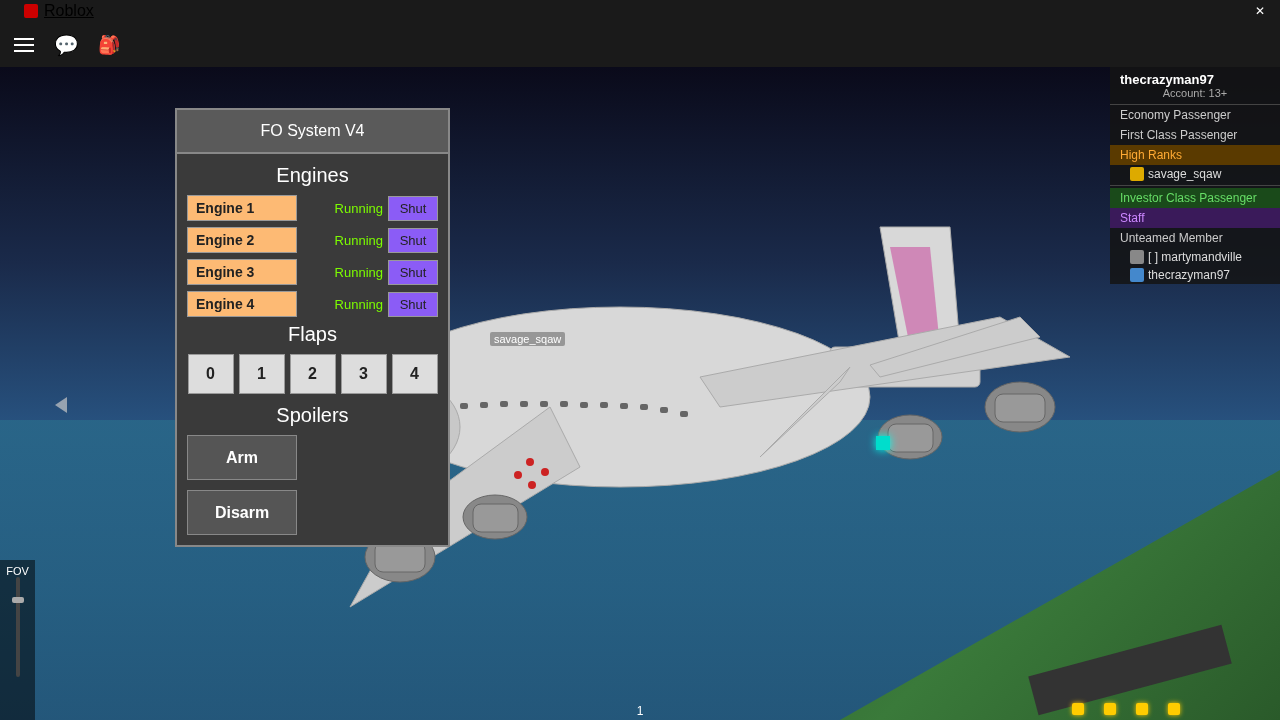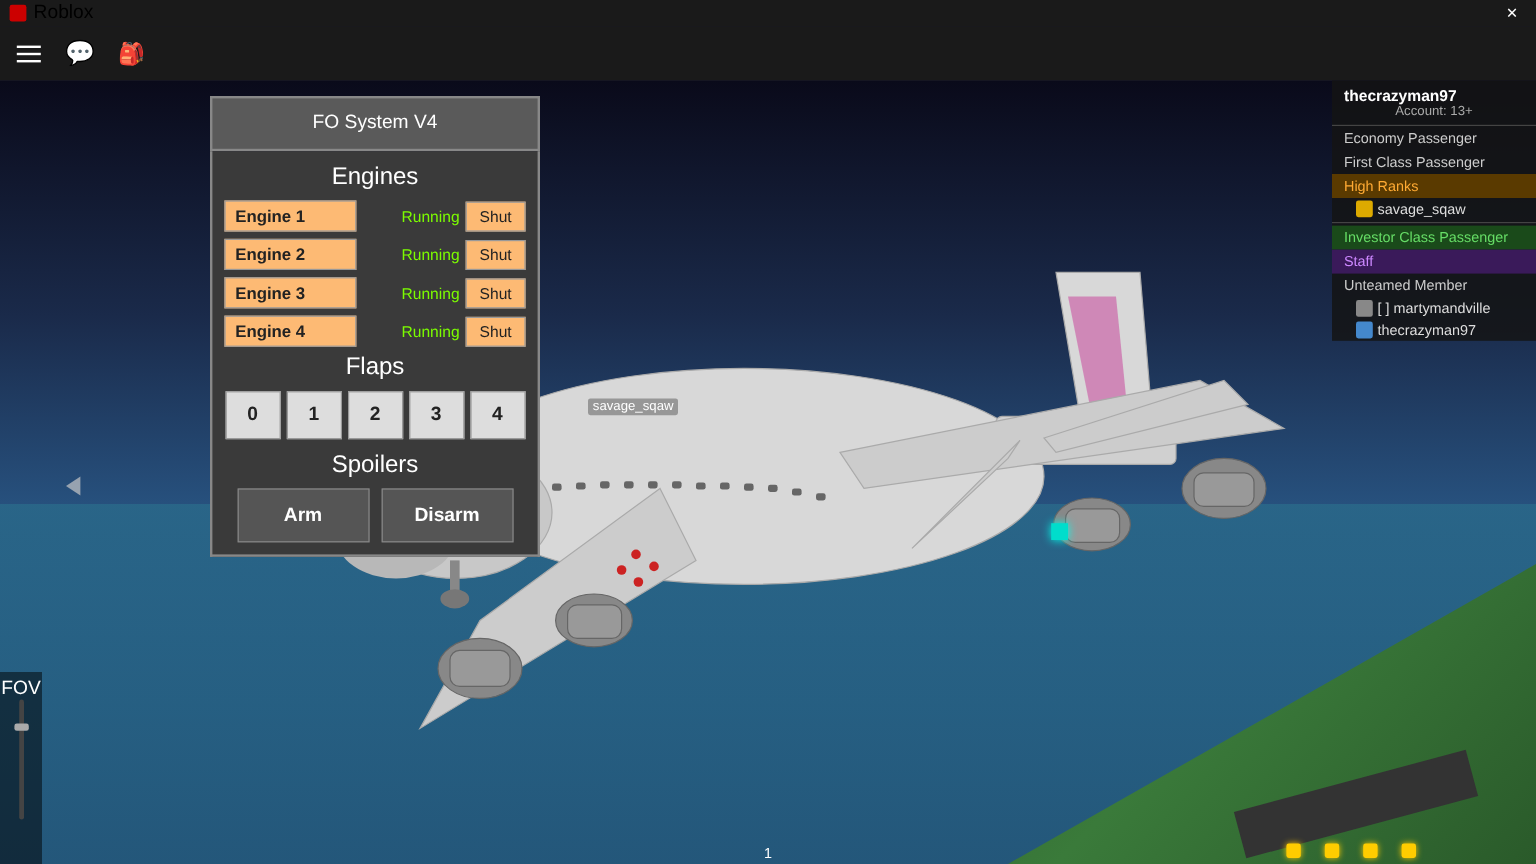--- a/index.html
+++ b/index.html
@@ -12,25 +12,26 @@
       position: relative;
     }
 
     
     #titlebar {
       width: 100%;
       height: 22px;
       background: #1a1a1a;
       display: flex;
       align-items: center;
-      padding: 0 8px;
+      padding: 0 24px;
       position: absolute;
       top: 0;
       left: 0;
       z-index: 100;
+      text-decoration: underline;
     }
     #titlebar-logo {
       width: 14px;
       height: 14px;
       background: #cc0000;
       border-radius: 2px;
       margin-right: 6px;
     }
     #titlebar-close {
       position: absolute;
@@ -165,21 +166,21 @@
       width: 35px;
       height: 160px;
       background: rgba(0,0,0,0.5);
       display: flex;
       flex-direction: column;
       align-items: center;
       padding: 5px 0;
     }
     #fov-label {
       color: white;
-      font-size: 16px;
+      font-size: 11px;
       margin-bottom: 0;
     }
     #fov-slider-track {
       width: 4px;
       height: 100px;
       background: #444;
       border-radius: 2px;
       position: relative;
     }
     #fov-slider-thumb {
@@ -226,20 +227,21 @@
     }
 
     #fo-header {
       background: #5a5a5a;
       border: 2px solid #888;
       text-align: center;
       padding: 10px;
       color: white;
       font-size: 16px;
       line-height: 1.4;
+      margin-top: 28px;
     }
 
     #fo-body {
       background: #3a3a3a;
       border: 2px solid #888;
       border-top: none;
       padding: 10px;
     }
 
     .section-title {
@@ -280,21 +282,21 @@
       text-align: left;
       cursor: pointer;
     }
     .engine-status {
       color: #7cfc00;
       font-size: 13px;
       flex: 1;
       text-align: right;
     }
     .shut-btn {
-      background: #fdba74;
+      background: #8b5cf6;
       border: 1px solid #999;
       color: #222;
       font-size: 13px;
       padding: 4px 8px;
       cursor: pointer;
       width: 50px;
       text-align: center;
     }
 
     
@@ -322,20 +324,21 @@
 
     
     .spoilers-section {
       margin-top: 10px;
     }
     .spoilers-buttons {
       display: flex;
       gap: 10px;
       justify-content: center;
       margin-top: 5px;
+      flex-direction: column;
     }
     .arm-btn {
       background: #555;
       border: 1px solid #888;
       color: white;
       font-size: 16px;
       font-weight: bold;
       width: 110px;
       height: 45px;
       display: flex;

